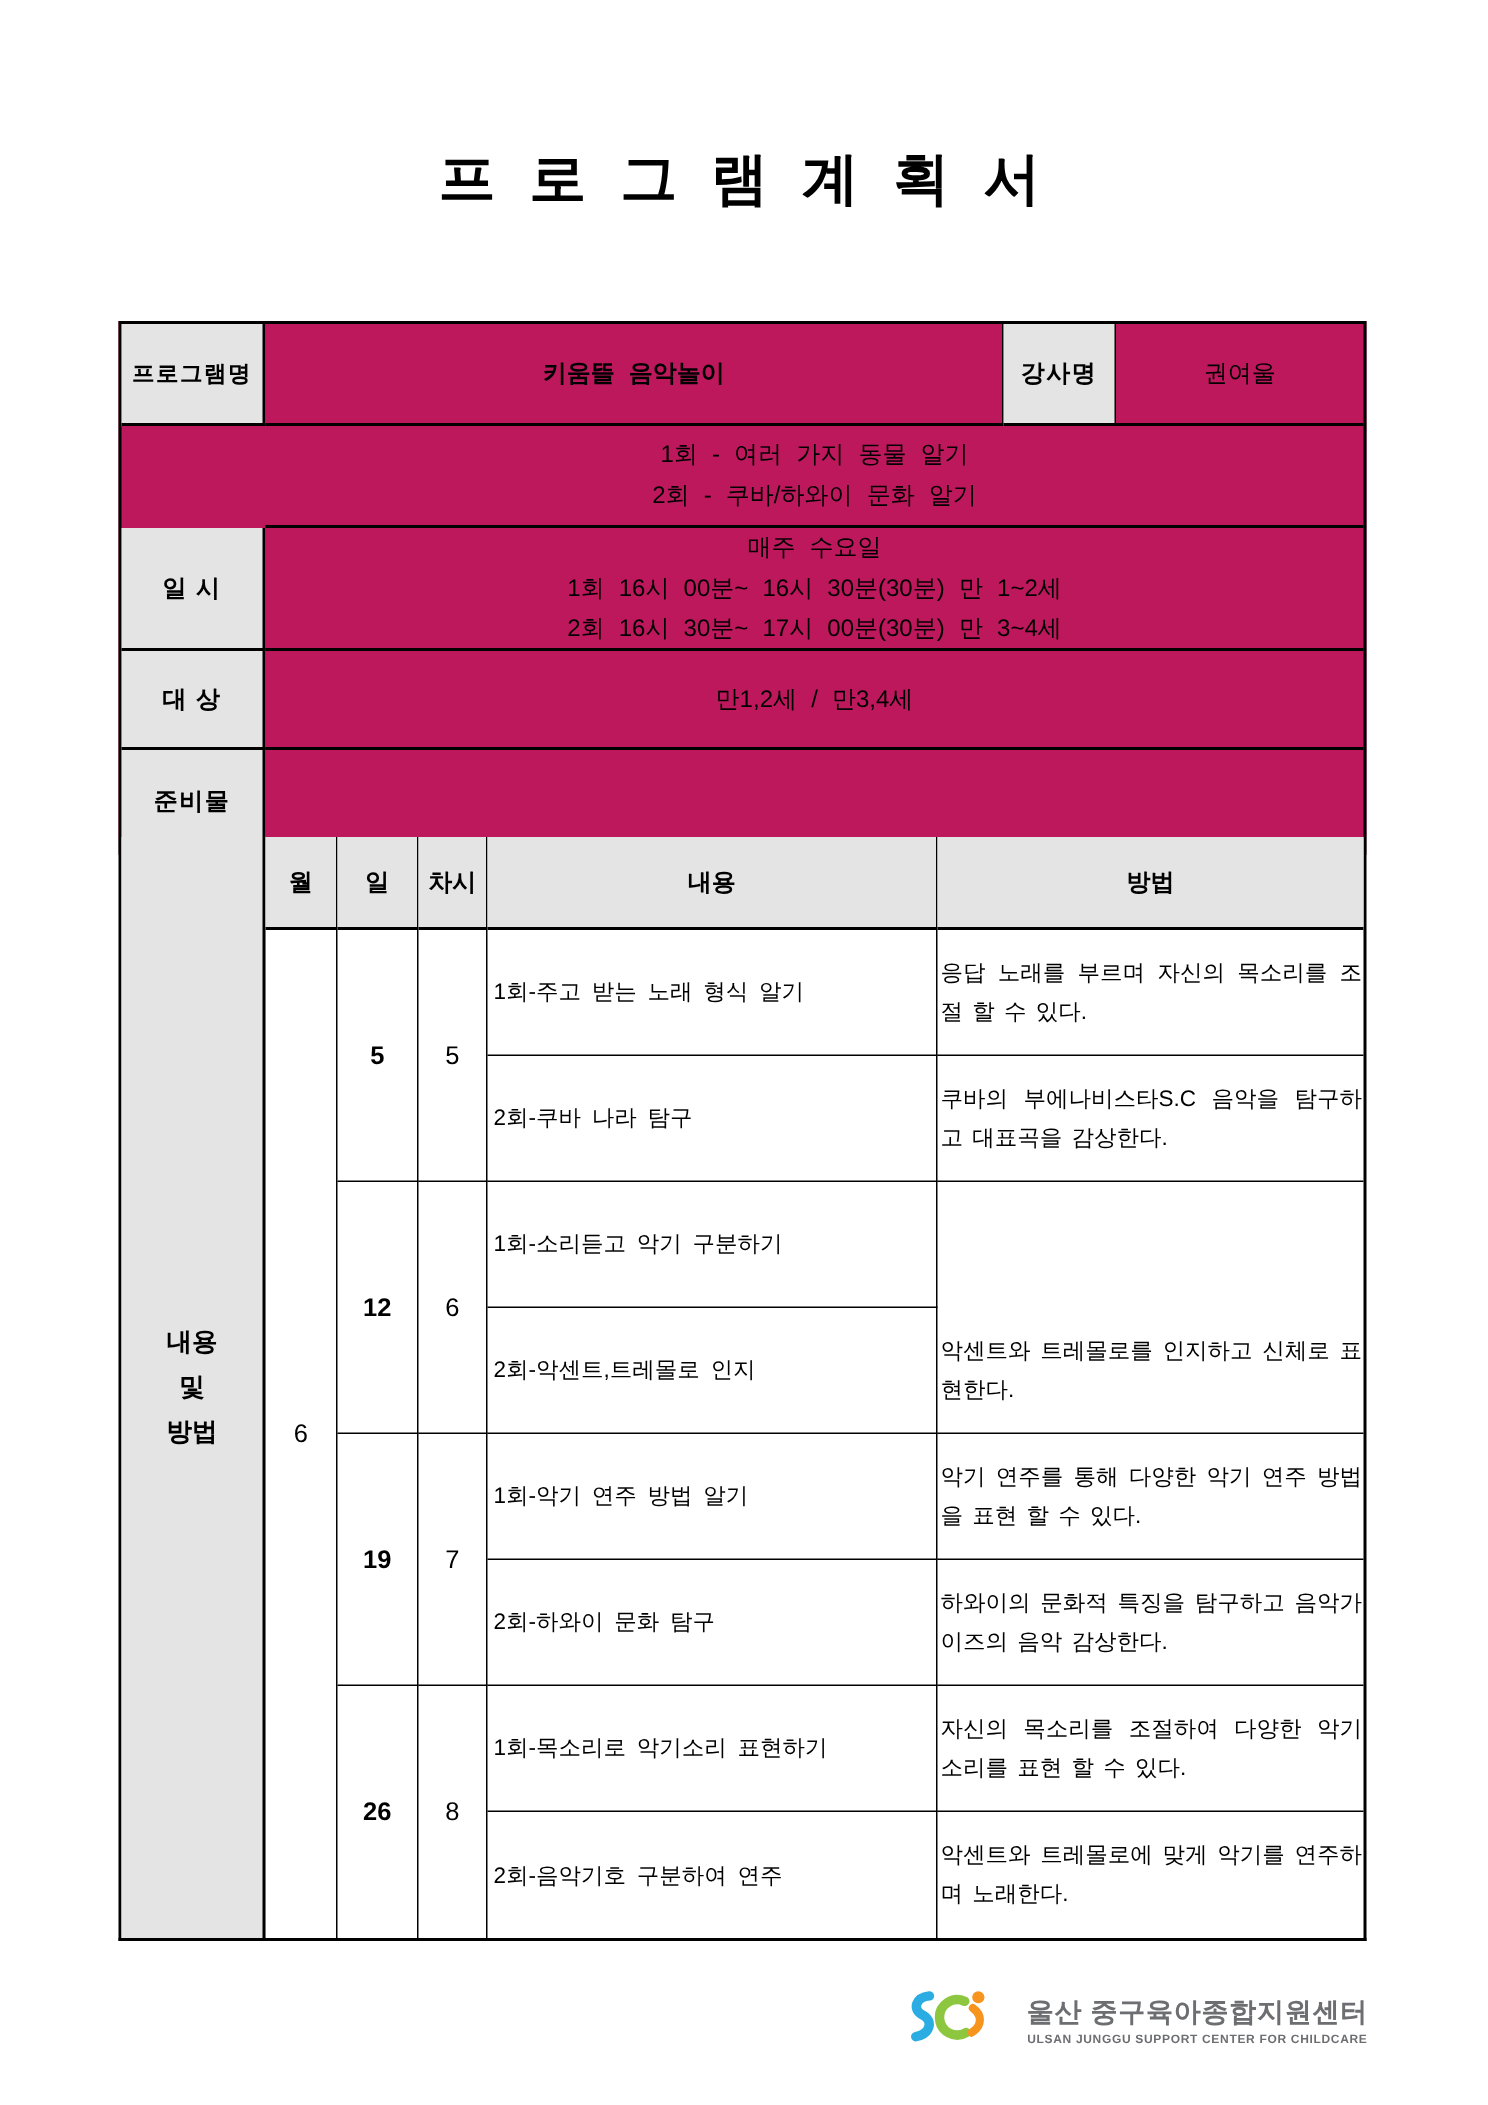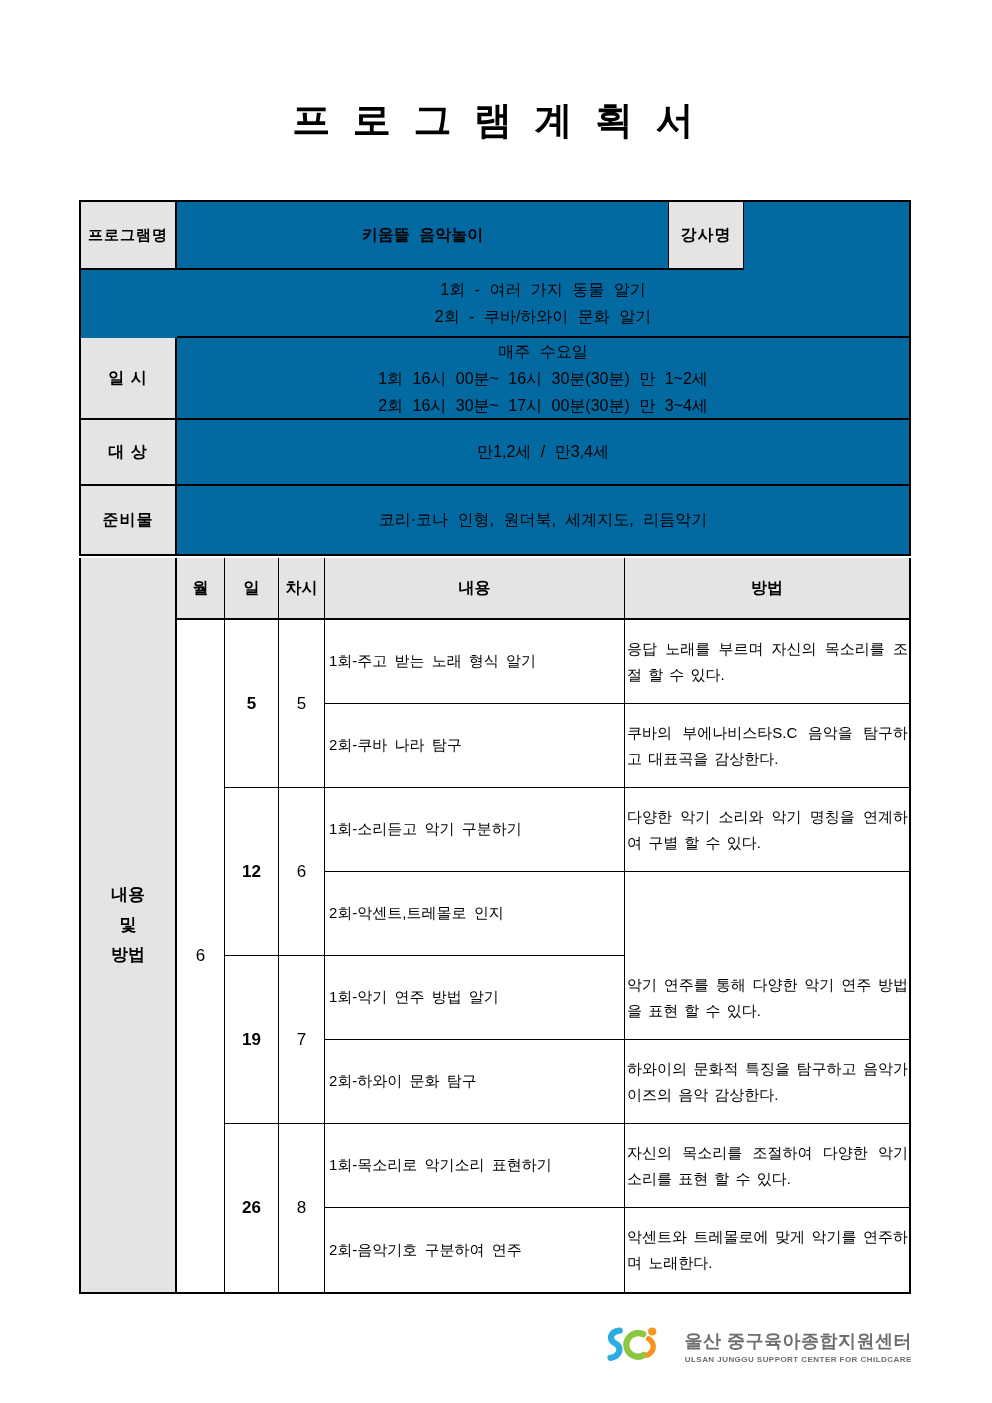--- a/index.html
+++ b/index.html
@@ -8,22 +8,22 @@
     font-family:"Liberation Sans","DejaVu Sans",sans-serif;color:#000;
     overflow:hidden;
     text-decoration:underline;
   }
   .doc-title{
     position:absolute;top:98px;left:0;width:100%;text-align:center;
     font-size:38px;font-weight:bold;letter-spacing:6px;line-height:1.2;
   }
   
   .table-a{
-    position:absolute;left:79px;top:200px;width:832px;
-    border:2px solid #000;box-sizing:border-box;background:#0369a1;
+    position:absolute;left:79px;top:214px;width:832px;
+    border:2px solid #000;box-sizing:border-box;background:#be185d;
     display:grid;
     grid-template-columns:96px 1fr 75px 165px;
     grid-template-rows:68px 68px 82px 66px 68px;
   }
   .cell{box-sizing:border-box;display:flex;align-items:center;justify-content:center;
     border-right:1px solid #000;border-bottom:2px solid #000;}
   .shade{background:#e4e4e4;}
   .lbl{font-weight:bold;font-size:16px;letter-spacing:1px;text-align:center;}
   .val{font-size:16px;text-align:left;word-spacing:5px;}
   .val-col{flex-direction:column;line-height:27px;}
@@ -71,38 +71,38 @@
 
 <div class="page">
 
   <div class="doc-title">프 로 그 램 계 획 서</div>
 
   <div class="table-a">
 
     <div class="cell shade lbl thickr" style="font-size:15px;">프로그램명</div>
     <div class="cell val bold">키움뜰 음악놀이</div>
     <div class="cell shade lbl">강사명</div>
+    <div class="cell val nbr">권여울</div>
 
     <div class="cell val val-col span3 nbr">
       <span>1회 - 여러 가지 동물 알기</span>
       <span>2회 - 쿠바/하와이 문화 알기</span>
     </div>
 
     <div class="cell shade lbl thickr">일 시</div>
     <div class="cell val val-col span3 nbr">
       <span>매주 수요일</span>
       <span>1회 16시 00분~ 16시 30분(30분) 만 1~2세</span>
       <span>2회 16시 30분~ 17시 00분(30분) 만 3~4세</span>
     </div>
 
     <div class="cell shade lbl thickr">대 상</div>
     <div class="cell val span3 nbr">만1,2세 / 만3,4세</div>
 
     <div class="cell shade lbl thickr nbb">준비물</div>
-    <div class="cell val span3 nbr nbb">코리·코나 인형, 원더북, 세계지도, 리듬악기</div>
   </div>
 
   <div class="table-b">
 
     <div class="cellB shade section-lbl c1 span-all thickr nbb">
       <span>내용</span>
       <span>및</span>
       <span>방법</span>
     </div>
 
@@ -121,24 +121,24 @@
         <span class="method-text">응답 노래를 부르며 자신의 목소리를 조절 할 수 있다.</span>
       </div>
     <div class="cellB content-cell c5 sr1">2회-쿠바 나라 탐구</div>
     <div class="cellB method-cell c6 sr1 nbr">
         <span class="method-text">쿠바의 부에나비스타S.C 음악을 탐구하고 대표곡을 감상한다.</span>
       </div>
 
     <div class="cellB num bold c3 g1">12</div>
     <div class="cellB num c4 g1">6</div>
     <div class="cellB content-cell c5 sr2">1회-소리듣고 악기 구분하기</div>
-    <div class="cellB method-cell c6 sr2 nbr">
-        <span class="method-text">다양한 악기 소리와 악기 명칭을 연계하여 구별 할 수 있다.</span>
+    <div class="cellB content-cell c5 sr3">2회-악센트,트레몰로 인지</div>
+    <div class="cellB method-cell c6 sr3 nbr">
+        <span class="method-text">악센트와 트레몰로를 인지하고 신체로 표현한다.</span>
       </div>
-    <div class="cellB content-cell c5 sr3">2회-악센트,트레몰로 인지</div>
 
     <div class="cellB num bold c3 g2">19</div>
     <div class="cellB num c4 g2">7</div>
     <div class="cellB content-cell c5 sr4">1회-악기 연주 방법 알기</div>
     <div class="cellB method-cell c6 sr4 nbr">
         <span class="method-text">악기 연주를 통해 다양한 악기 연주 방법을 표현 할 수 있다.</span>
       </div>
     <div class="cellB content-cell c5 sr5">2회-하와이 문화 탐구</div>
     <div class="cellB method-cell c6 sr5 nbr">
         <span class="method-text">하와이의 문화적 특징을 탐구하고 음악가 이즈의 음악 감상한다.</span>

